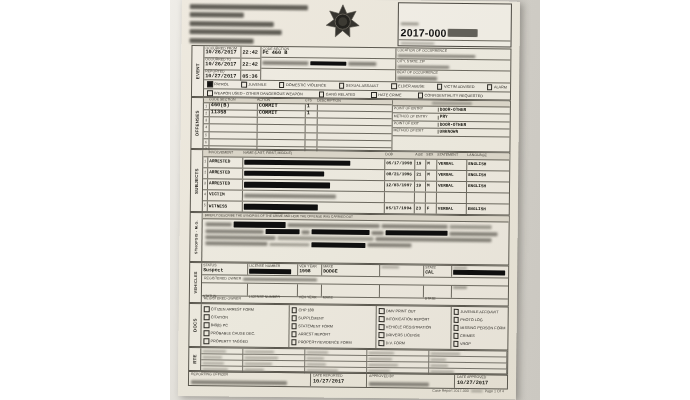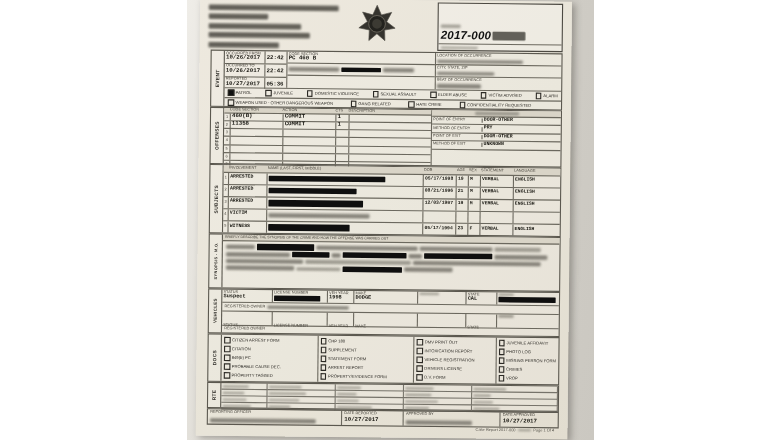--- a/index.html
+++ b/index.html
@@ -85,21 +85,21 @@
 
       <div class="badge">
         <svg width="38" height="38" viewBox="0 0 36 36">
           <polygon points="18,2 21.7,10.3 30.5,8 26.3,16.1 33.6,21.6 24.6,23.3 24.9,32.4 18,26.5 11.1,32.4 11.4,23.3 2.4,21.6 9.7,16.1 5.5,8 14.3,10.3" fill="#35332e" stroke="#55524a" stroke-width=".6"></polygon>
           <circle cx="18" cy="18" r="7.2" fill="#23221e" stroke="#6b675d" stroke-width=".8"></circle>
           <circle cx="18" cy="18" r="4.2" fill="#3c3a33"></circle>
         </svg>
       </div>
 
       <div class="casebox">
-        <div style="padding:19px 2px 0 2px;font-style:italic;">
+        <div style="padding:19px 2px 0 2px;">
           <div class="bl lt" style="width:18px;height:2.5px;margin-bottom:1.5px"></div>
           <div class="f" style="align-items:center;gap:1px;">
             <span class="case-num">2017-000</span>
             <span class="bl dk" style="width:30px;height:8px;filter:blur(.6px)"></span>
           </div>
         </div>
         <div class="brd-b" style="margin-top:1px"></div>
         <div style="padding:1.5px 2px;">
           <div class="bl lt" style="width:34px;height:2.5px"></div>
         </div>

